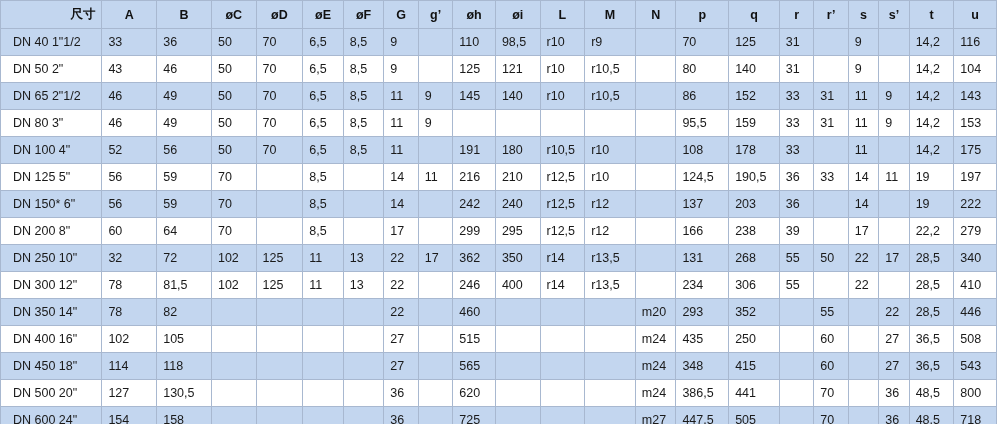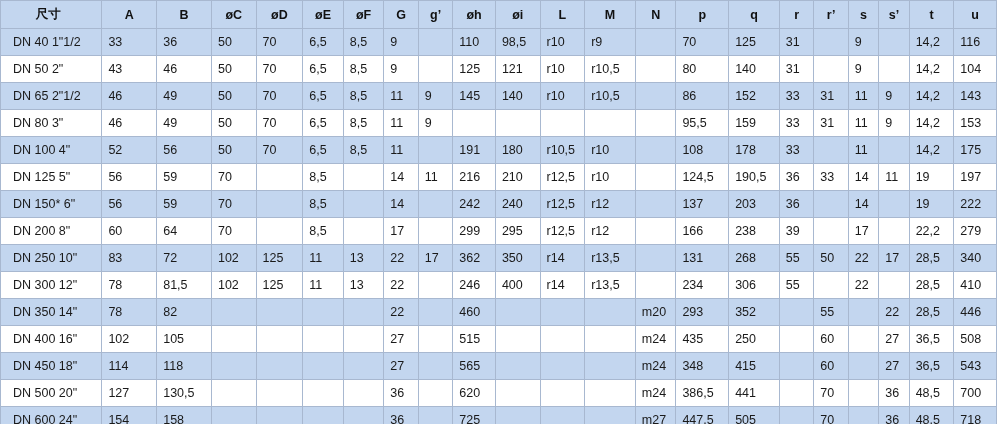--- a/index.html
+++ b/index.html
@@ -28,21 +28,21 @@
     overflow: hidden;
   }
   #spec-table thead th {
     background: #c3d6ef;
     font-weight: bold;
     color: #111111;
     text-align: center;
     height: 27px;
   }
   #spec-table thead th.col-label {
-    text-align: center;
+    text-align: right;
     padding-left: 0;
   }
   #spec-table tbody td {
     color: #1a1a1a;
     text-align: left;
     padding-left: 6px;
   }
   #spec-table tbody td.cell-label {
     padding-left: 12px;
     font-weight: normal;
@@ -319,21 +319,21 @@
         <td>238</td>
         <td>39</td>
         <td></td>
         <td>17</td>
         <td></td>
         <td>22,2</td>
         <td>279</td>
       </tr>
       <tr class="row-alt">
         <td class="cell-label">DN 250 10"</td>
-        <td>83</td>
+        <td>32</td>
         <td>72</td>
         <td>102</td>
         <td>125</td>
         <td>11</td>
         <td>13</td>
         <td>22</td>
         <td>17</td>
         <td>362</td>
         <td>350</td>
         <td>r14</td>
@@ -459,21 +459,21 @@
         <td></td>
         <td></td>
         <td>m24</td>
         <td>386,5</td>
         <td>441</td>
         <td></td>
         <td>70</td>
         <td></td>
         <td>36</td>
         <td>48,5</td>
-        <td>700</td>
+        <td>800</td>
       </tr>
       <tr class="row-alt">
         <td class="cell-label">DN 600 24"</td>
         <td>154</td>
         <td>158</td>
         <td></td>
         <td></td>
         <td></td>
         <td></td>
         <td>36</td>

